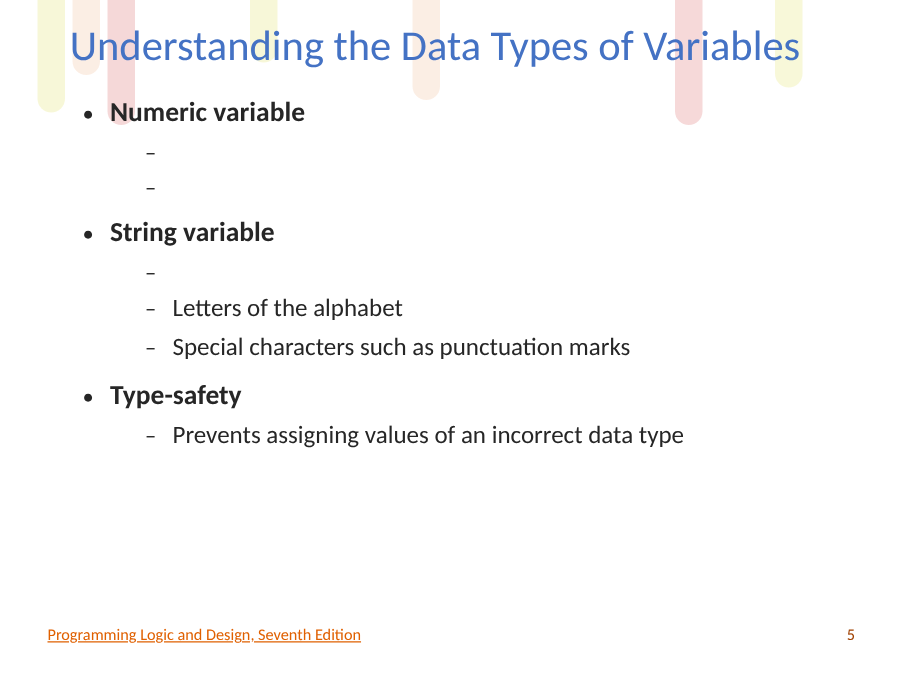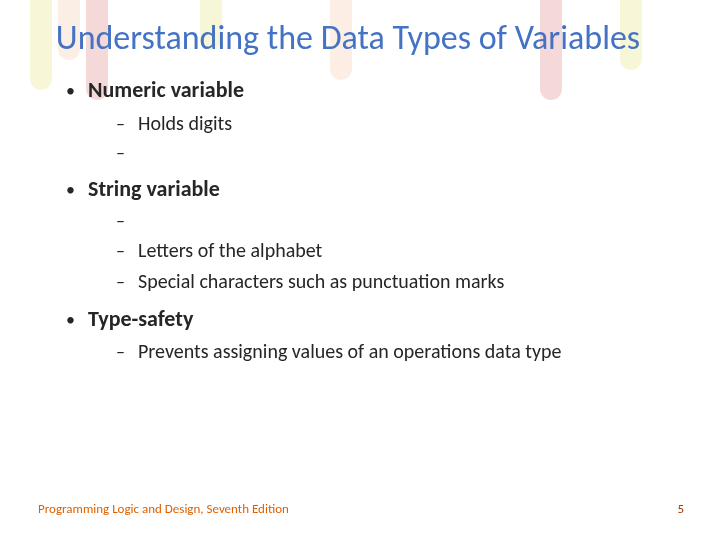--- a/index.html
+++ b/index.html
@@ -86,20 +86,21 @@
     font-size: 20px;
     font-weight: 400;
     line-height: 1.45;
   }
   .footer-left {
     position: absolute;
     left: 38px;
     bottom: 24px;
     color: #e06000;
     font-size: 13px;
+    text-decoration: underline;
   }
   .footer-right {
     position: absolute;
     right: 36px;
     bottom: 24px;
     color: #a04000;
     font-size: 13px;
   }
 </style>
 </head>
@@ -120,21 +121,20 @@
 <div class="content">
   <ul>
     <li>
       <div class="l1-item">
         <span class="l1-bullet">•</span>
         <span class="l1-text">Numeric variable</span>
       </div>
       <ul class="l2">
         <li class="l2-item">
           <span class="l2-bullet">–</span>
-          <span class="l2-text">Holds digits</span>
         </li>
         <li class="l2-item">
           <span class="l2-bullet">–</span>
         </li>
       </ul>
     </li>
     <li>
       <div class="l1-item">
         <span class="l1-bullet">•</span>
         <span class="l1-text">String variable</span>
@@ -154,21 +154,21 @@
       </ul>
     </li>
     <li>
       <div class="l1-item">
         <span class="l1-bullet">•</span>
         <span class="l1-text">Type-safety</span>
       </div>
       <ul class="l2">
         <li class="l2-item">
           <span class="l2-bullet">–</span>
-          <span class="l2-text">Prevents assigning values of an operations data type</span>
+          <span class="l2-text">Prevents assigning values of an incorrect data type</span>
         </li>
       </ul>
     </li>
   </ul>
 </div>
 
 <div class="footer-left">Programming Logic and Design, Seventh Edition</div>
 <div class="footer-right">5</div>
 
 </body></html>

